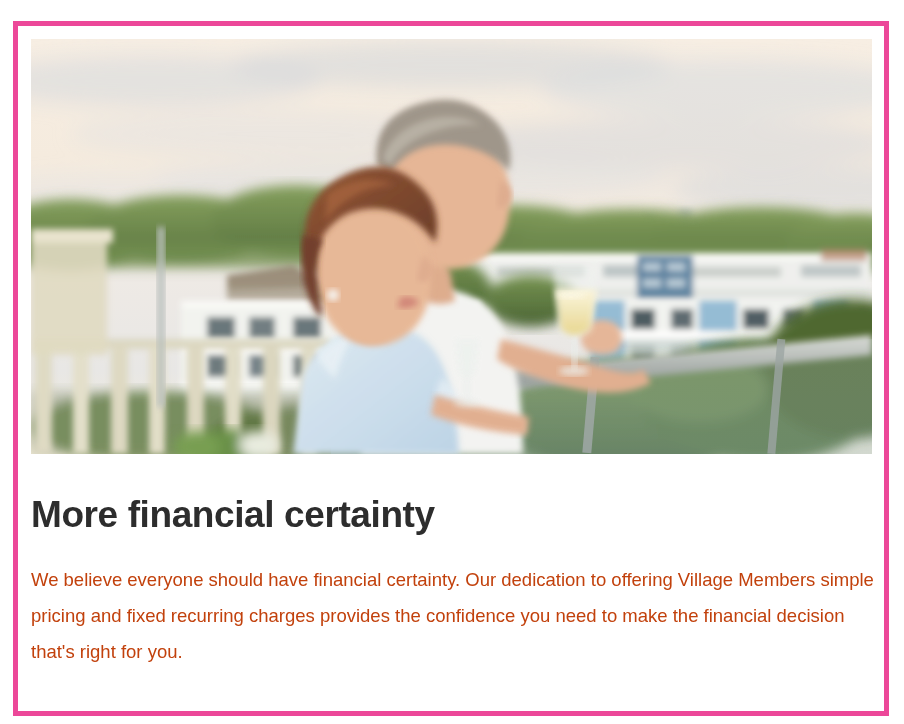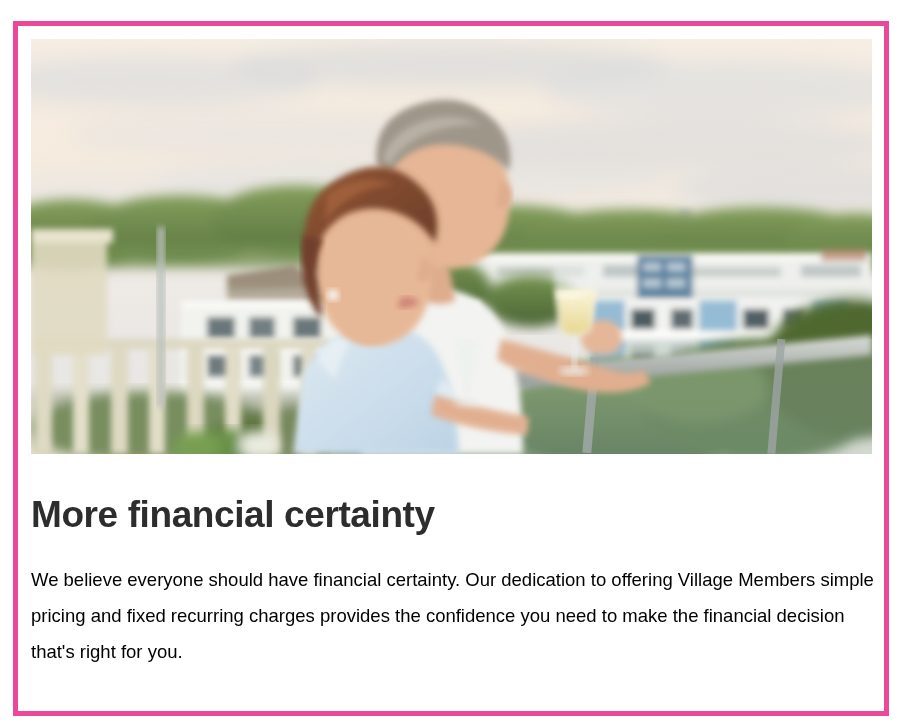--- a/index.html
+++ b/index.html
@@ -57,21 +57,21 @@
     padding-top: 24px;
   }
   #card-body {
     margin: 0;
     padding-top: 25px;
     width: 843px;
     font-family: "Liberation Sans", sans-serif;
     font-size: 18.5px;
     line-height: 36px;
     font-weight: normal;
-    color: #000000;
+    color: #c2410c;
   }
 </style>
 </head>
 <body>
 
 <div id="feature-card">
 
   <div id="card-photo">
     <svg id="photo-svg" viewBox="0 0 841 415" preserveAspectRatio="xMidYMid slice">
       <defs>

